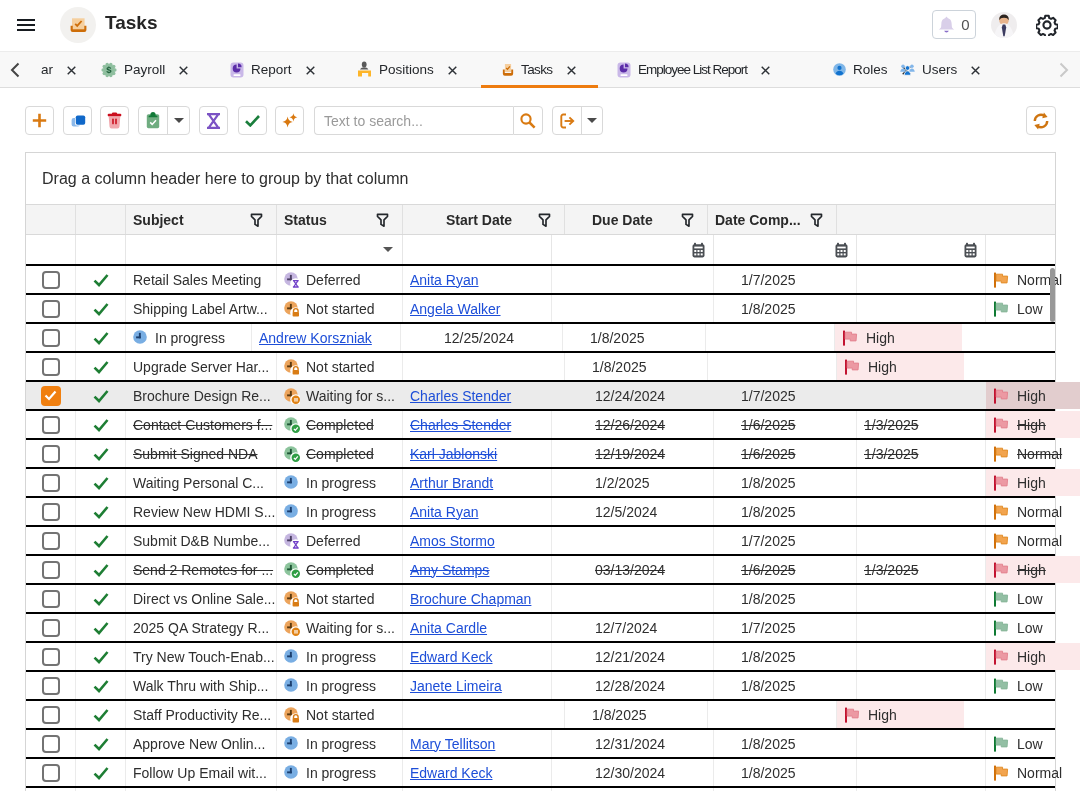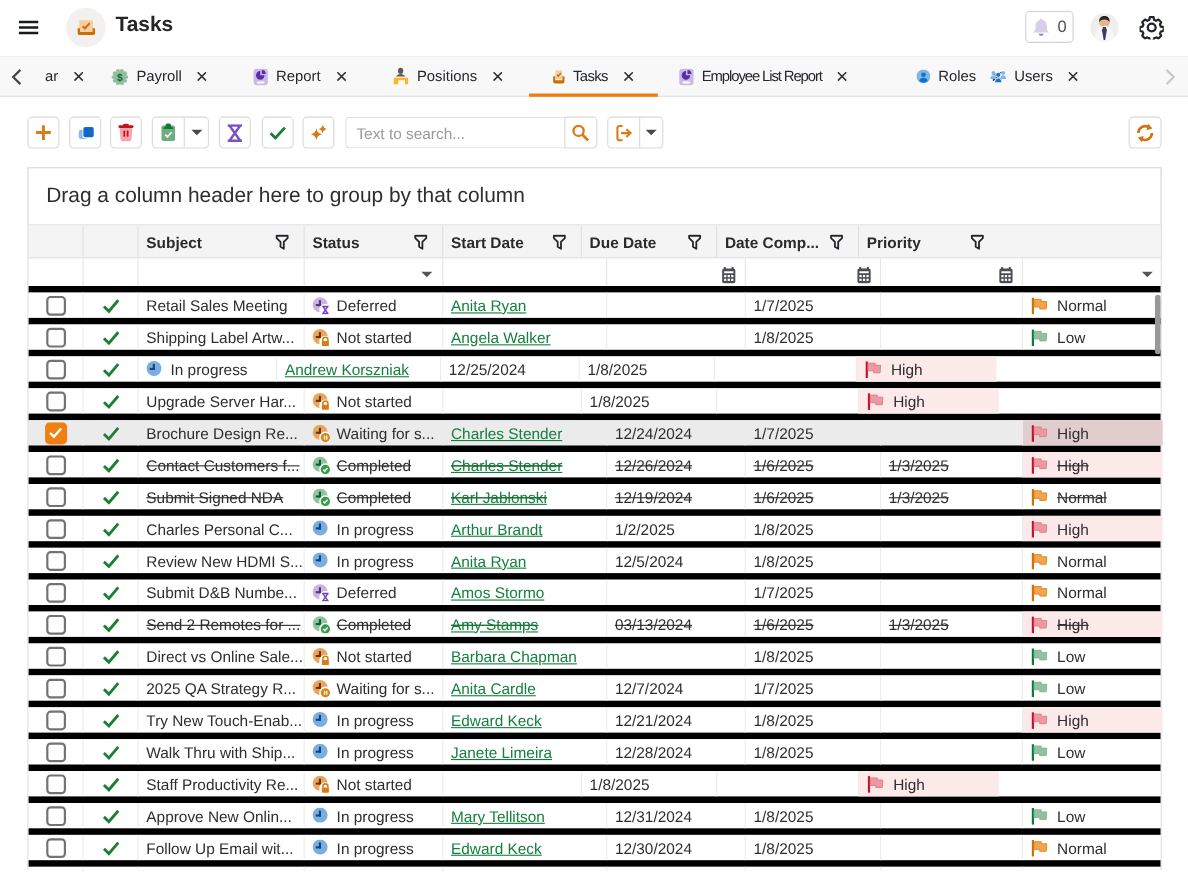--- a/index.html
+++ b/index.html
@@ -25,42 +25,42 @@
   .tab .x { margin-left:14px; }
   #activeLine { position:absolute; left:481px; top:33px; width:117px; height:3px; background:#ee7c0f; }
   .chev { position:absolute; top:9px; width:12px; height:18px; }
   
   .tbtn { position:absolute; top:106px; height:29px; background:#fff; border:1px solid #d9d9d9;
     border-radius:4px; display:flex; align-items:center; justify-content:center; }
   
   #grid { position:absolute; left:25px; top:152px; width:1031px; height:639px;
     border:1px solid #d5d5d5; background:#fff; }
   #groupPanel { height:52px; border-bottom:1px solid #d9d9d9; display:flex; align-items:center;
-    padding-left:16px; font-size:19px; color:#2e2e2e; }
-  .row { display:flex; height:29px; border-bottom:6px solid #000000; background:#fff; }
+    padding-left:16px; font-size:16px; color:#2e2e2e; }
+  .row { display:flex; height:29px; border-bottom:2px solid #000000; background:#fff; }
   #headerRow { background:#f4f4f4; border-bottom:1px solid #d9d9d9; height:30px; }
   #headerRow .cell { border-right:1px solid #e0e0e0; font-weight:bold; color:#2a2a2a; }
   #filterRow .cell { border-right:1px solid #e6e6e6; }
   .cell { height:100%; display:flex; align-items:center; padding:0 7px; font-size:14px;
     overflow:hidden; white-space:nowrap; flex:none; position:relative; }
   .data .cell { border-right:1px solid #ebebeb; }
   .c0 { width:50px; justify-content:center; padding:0; }
   .c1 { width:50px; justify-content:center; padding:0; }
   .c2 { width:151px; }
   .c3 { width:126px; }
   .c4 { width:149px; }
-  .c5 { width:126px; }
-  .c6 { width:123px; }
+  .c5 { width:126px;margin-left:36px; }
+  .c6 { width:123px;margin-left:20px; }
   .c7 { width:129px; }
   .c8 { width:127px; border-right:none !important; }
   .funnel { position:absolute; right:13px; top:8px; }
   .cal { position:absolute; right:8px; top:7px; }
   .ddcaret { position:absolute; right:9px; top:12px; width:0; height:0;
     border-left:5px solid transparent; border-right:5px solid transparent; border-top:5px solid #555; }
-  .link { text-decoration:underline; color:#15803d; }
+  .link { text-decoration:underline; color:#1d4ed8; }
   .strike { text-decoration:line-through; }
   .strike .link { text-decoration:underline line-through; }
   .sel { background:#ebebeb; }
   .pink { background:#fce9ea; }
   .selpink { background:#e2cdce; }
   .cb { width:18px; height:18px; border:2px solid #737373; border-radius:4px; background:#fff; }
   .cbc { width:20px; height:20px; border-radius:4px; background:#f07f0f;
     display:flex; align-items:center; justify-content:center; }
   .sicon { margin-right:6px; flex:none; }
   .flag { margin-right:8px; flex:none; }
@@ -307,23 +307,20 @@
         </svg></div>
       <div class="cell c5">Start Date<svg class="funnel" width="13" height="15" viewBox="0 0 13 15">
           <path d="M1.5,1.3 H11.5 V3.4 L8,6.8 V13.2 L5,11.4 V6.8 L1.5,3.4 Z" fill="none" stroke="#23272b" stroke-width="1.65" stroke-linejoin="round"></path>
         </svg></div>
       <div class="cell c6">Due Date<svg class="funnel" width="13" height="15" viewBox="0 0 13 15">
           <path d="M1.5,1.3 H11.5 V3.4 L8,6.8 V13.2 L5,11.4 V6.8 L1.5,3.4 Z" fill="none" stroke="#23272b" stroke-width="1.65" stroke-linejoin="round"></path>
         </svg></div>
       <div class="cell c7">Date Comp...<svg class="funnel" width="13" height="15" viewBox="0 0 13 15">
           <path d="M1.5,1.3 H11.5 V3.4 L8,6.8 V13.2 L5,11.4 V6.8 L1.5,3.4 Z" fill="none" stroke="#23272b" stroke-width="1.65" stroke-linejoin="round"></path>
         </svg></div>
-      <div class="cell c8">Priority<svg class="funnel" width="13" height="15" viewBox="0 0 13 15">
-          <path d="M1.5,1.3 H11.5 V3.4 L8,6.8 V13.2 L5,11.4 V6.8 L1.5,3.4 Z" fill="none" stroke="#23272b" stroke-width="1.65" stroke-linejoin="round"></path>
-        </svg></div>
     </div>
   <div class="row" id="filterRow" style="height: 31px;">
       <div class="cell c0"></div>
       <div class="cell c1"></div>
       <div class="cell c2"></div>
       <div class="cell c3">
         <span class="ddcaret"></span>
       </div>
       <div class="cell c4"></div>
       <div class="cell c5">
@@ -583,21 +580,21 @@
       </div>
       <div class="row data">
         <div class="cell c0">
           <span class="cb"></span>
         </div>
         <div class="cell c1">
           <svg width="18" height="16" viewBox="0 0 18 16">
             <path d="M2.5,8.6 L7,13 L15.5,3" stroke="#1e7e34" stroke-width="2.6" fill="none"></path>
           </svg>
         </div>
-        <div class="cell c2">Charles Personal C...</div>
+        <div class="cell c2">Waiting Personal C...</div>
         <div class="cell c3"><svg class="sicon" width="16" height="16" viewBox="0 0 16 16">
             <circle cx="7" cy="7" r="6.8" fill="#79aee3"></circle>
             <rect x="5.9" y="2.9" width="1.9" height="5.4" fill="#1c3f6e"></rect>
             <rect x="3.1" y="6.4" width="4.7" height="1.9" fill="#1c3f6e"></rect>
           </svg>In progress</div>
         <div class="cell c4">
           <span class="link">Arthur Brandt</span>
         </div>
         <div class="cell c5">1/2/2025</div>
         <div class="cell c6">1/8/2025</div>
@@ -704,21 +701,21 @@
         <div class="cell c2">Direct vs Online Sale...</div>
         <div class="cell c3"><svg class="sicon" width="16" height="16" viewBox="0 0 16 16">
             <circle cx="7" cy="7" r="6.8" fill="#eca45c"></circle>
             <rect x="5.9" y="2.9" width="1.9" height="5.4" fill="#5c3a10"></rect>
             <rect x="3.1" y="6.4" width="4.7" height="1.9" fill="#5c3a10"></rect>
             <circle cx="11.8" cy="11.8" r="5.6" fill="#fff"></circle>
             <path d="M9.5,11.2 v-1.3 a2.3,2.3 0 0 1 4.6,0 v1.3" stroke="#d97c15" stroke-width="1.4" fill="none"></path>
             <rect x="8.6" y="11" width="6.4" height="4.6" rx="0.8" fill="#d97c15"></rect>
           </svg>Not started</div>
         <div class="cell c4">
-          <span class="link">Barbara Chapman</span>
+          <span class="link">Brochure Chapman</span>
         </div>
         <div class="cell c5"></div>
         <div class="cell c6">1/8/2025</div>
         <div class="cell c7"></div>
         <div class="cell c8"><svg class="flag" width="16" height="16" viewBox="0 0 16 16">
             <rect x="1" y="0.6" width="2" height="15" fill="#0f7a33"></rect>
             <path d="M3.2,2.2 H9.6 L9.45,4.1 H14.6 L14.05,10.9 H8.2 L8.35,9.1 H3.2 Z" fill="#93bfa4" stroke="#86b497" stroke-width="0.9"></path>
           </svg>Low</div>
       </div>
       <div class="row data">

